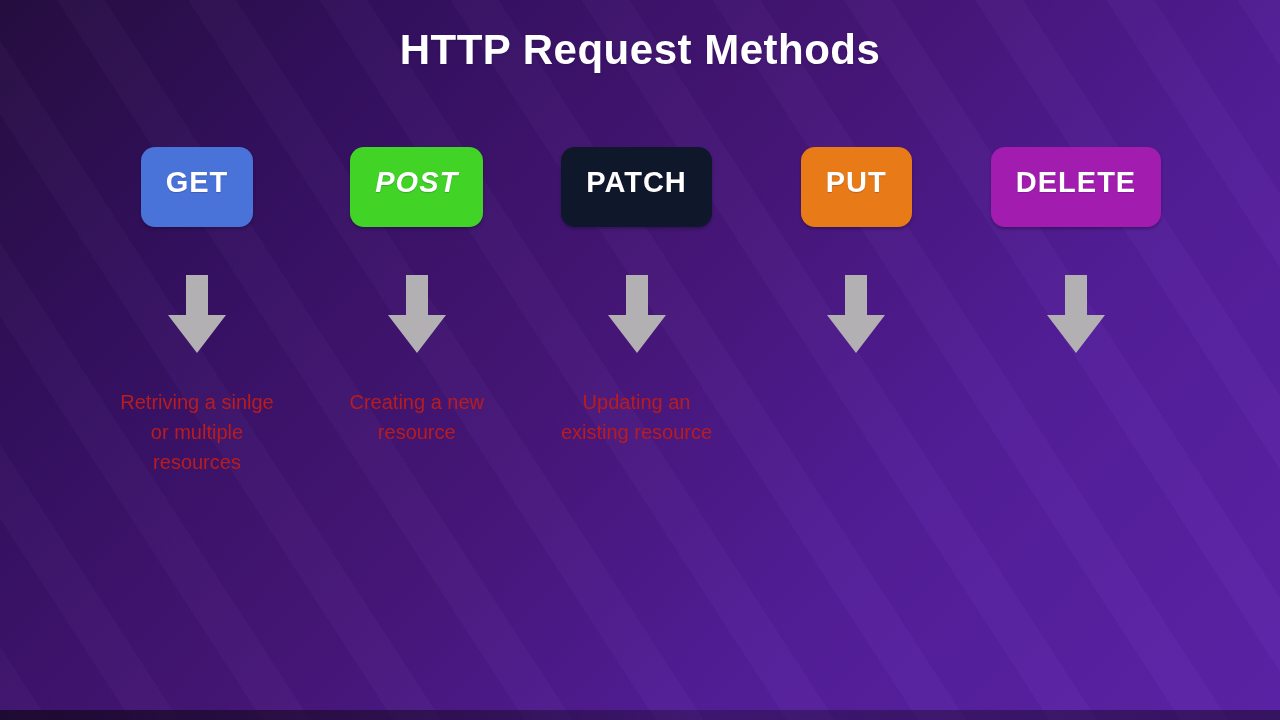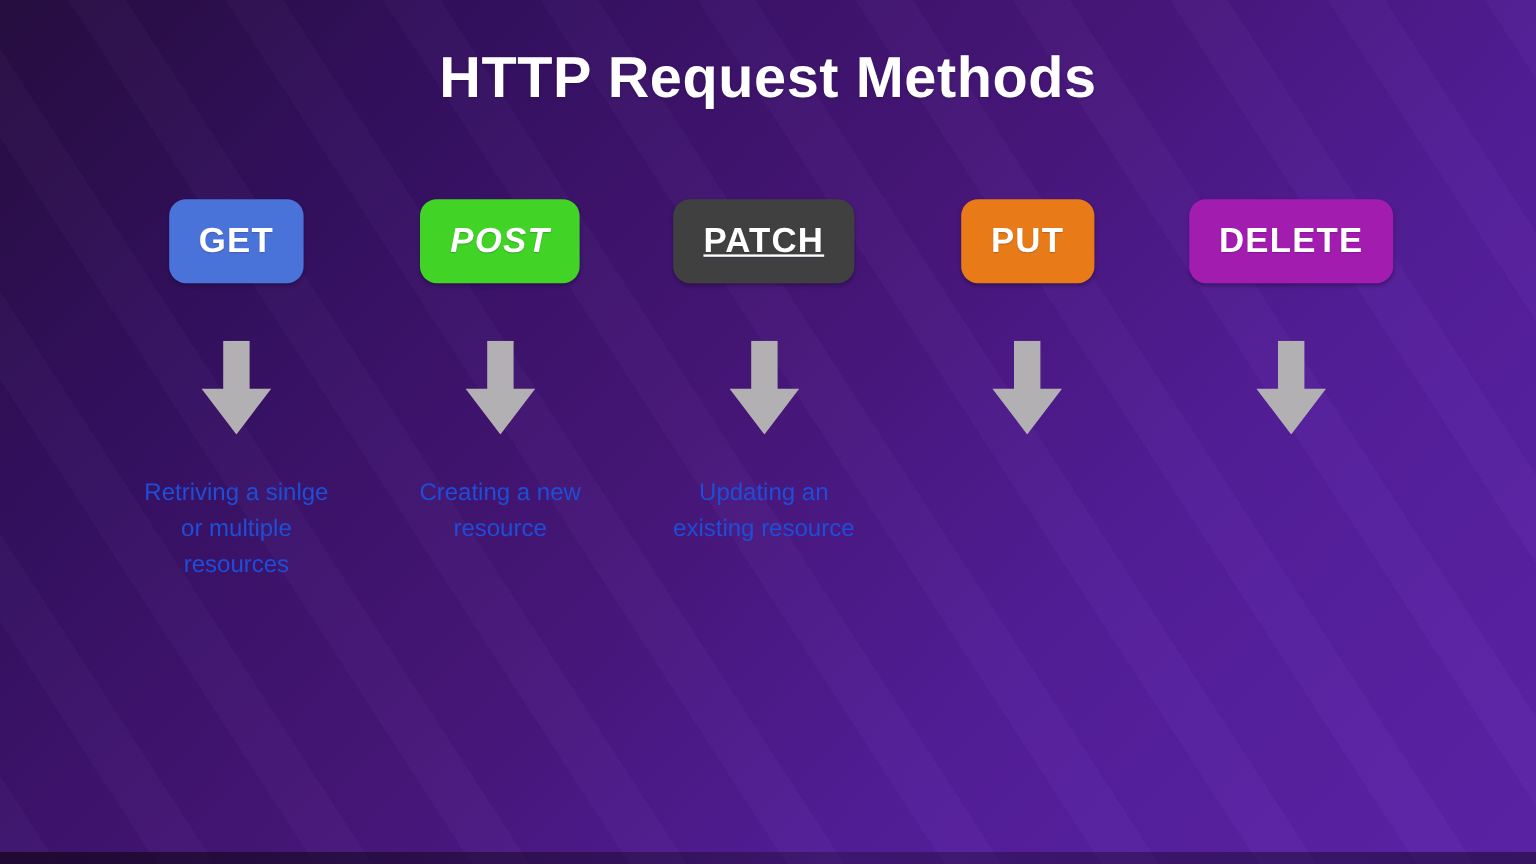--- a/index.html
+++ b/index.html
@@ -19,66 +19,66 @@
     position: absolute;
     left: 0; right: 0; bottom: 0;
     height: 10px;
     background: linear-gradient(80deg, rgba(24,8,40,0.85) 0%, rgba(24,8,40,0.35) 55%, rgba(24,8,40,0.55) 100%);
     pointer-events: none;
   }
 
   .title {
     text-align: center;
     color: #ffffff;
-    font-size: 48px;
+    font-size: 42px;
     font-weight: 800;
     letter-spacing: 0.5px;
-    padding-top: 38px;
+    padding-top: 26px;
     text-shadow: 0 1px 2px rgba(30,20,60,0.35);
   }
 
   .methods-row {
     display: flex;
     justify-content: space-between;
     align-items: flex-start;
     margin: 73px 104px 0 97px;
   }
 
   .method-col {
     width: 200px;
     display: flex;
     flex-direction: column;
     align-items: center;
     text-align: center;
   }
 
   .badge {
     display: inline-block;
-    height: 70px;
+    height: 80px;
     line-height: 70px;
     padding: 0 25px;
     border-radius: 14px;
     color: #ffffff;
     font-size: 29px;
     font-weight: 800;
     letter-spacing: 1px;
     box-shadow: 0 2px 3px rgba(20,10,40,0.35);
     text-shadow: 0 1px 1px rgba(40,20,70,0.25);
   }
 
   .arrow {
     margin-top: 48px;
     height: 78px;
     display: block;
   }
 
   .desc {
     margin-top: 34px;
     max-width: 162px;
-    color: #1d4ed8;
+    color: #b91c1c;
     font-size: 20px;
     line-height: 30px;
     font-weight: 400;
   }
 </style>
 </head>
 <body>
 
 <h1 class="title">HTTP Request Methods</h1>
 
@@ -94,21 +94,21 @@
 
   <div class="method-col">
     <span class="badge" style="background: rgb(65, 212, 38); font-style: italic;">POST</span>
     <svg class="arrow" width="60" height="78" viewBox="0 0 60 78" style="color: rgb(179, 176, 179);">
       <path d="M19 0 H41 V40 H59 L30 78 L1 40 H19 Z" fill="currentColor"></path>
     </svg>
     <p class="desc">Creating a new resource</p>
   </div>
 
   <div class="method-col">
-    <span class="badge" style="background: #404040; text-decoration: underline;">PATCH</span>
+    <span class="badge" style="background: #0f172a;">PATCH</span>
     <svg class="arrow" width="60" height="78" viewBox="0 0 60 78" style="color: rgb(179, 176, 179);">
       <path d="M19 0 H41 V40 H59 L30 78 L1 40 H19 Z" fill="currentColor"></path>
     </svg>
     <p class="desc">Updating an existing resource</p>
   </div>
 
   <div class="method-col">
     <span class="badge" style="background: rgb(232, 123, 23);">PUT</span>
     <svg class="arrow" width="60" height="78" viewBox="0 0 60 78" style="color: rgb(179, 176, 179);">
       <path d="M19 0 H41 V40 H59 L30 78 L1 40 H19 Z" fill="currentColor"></path>

